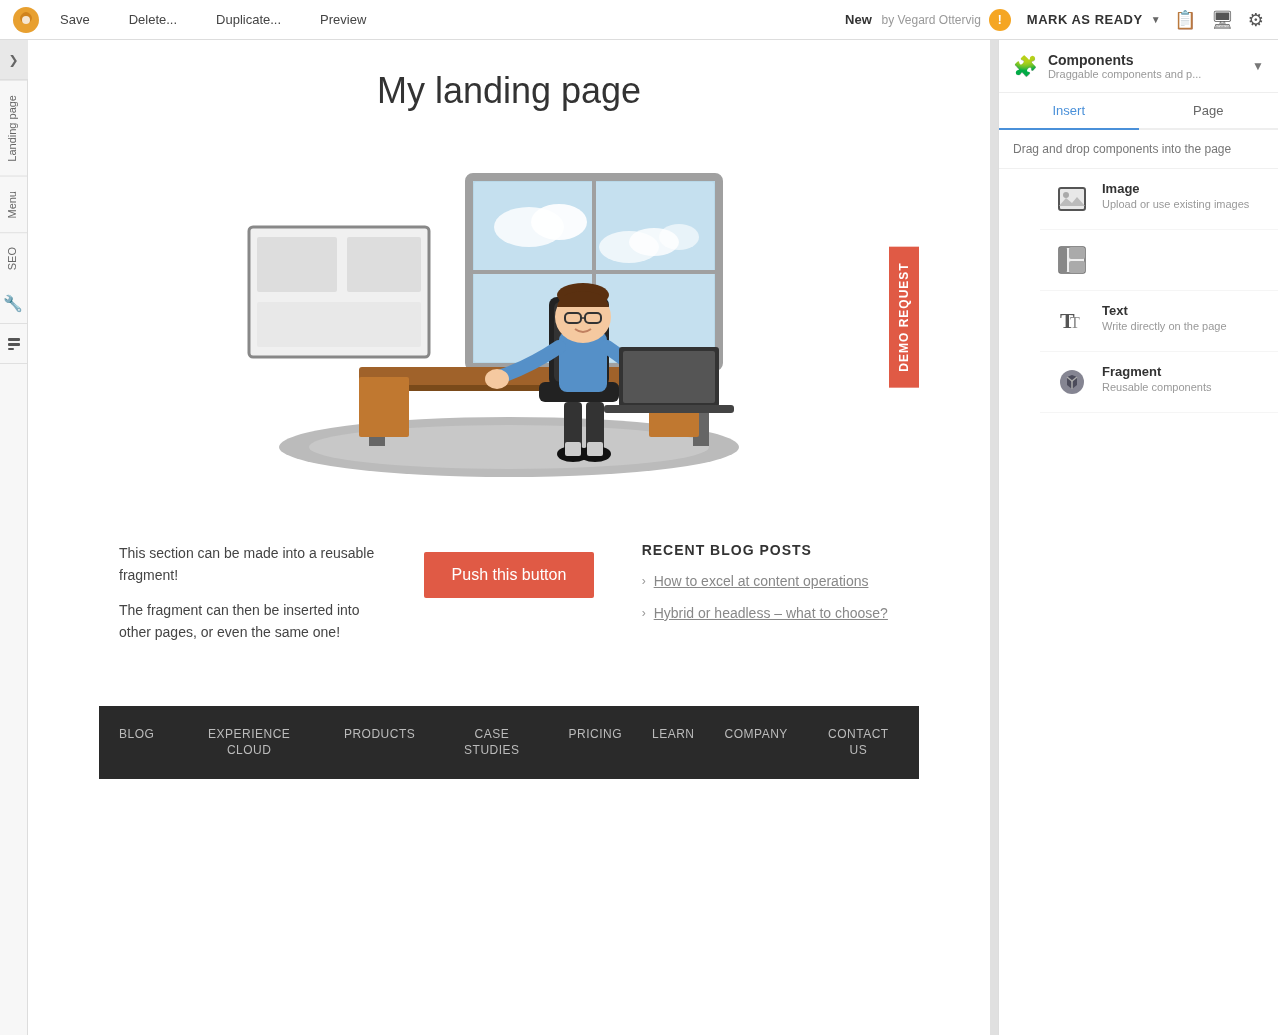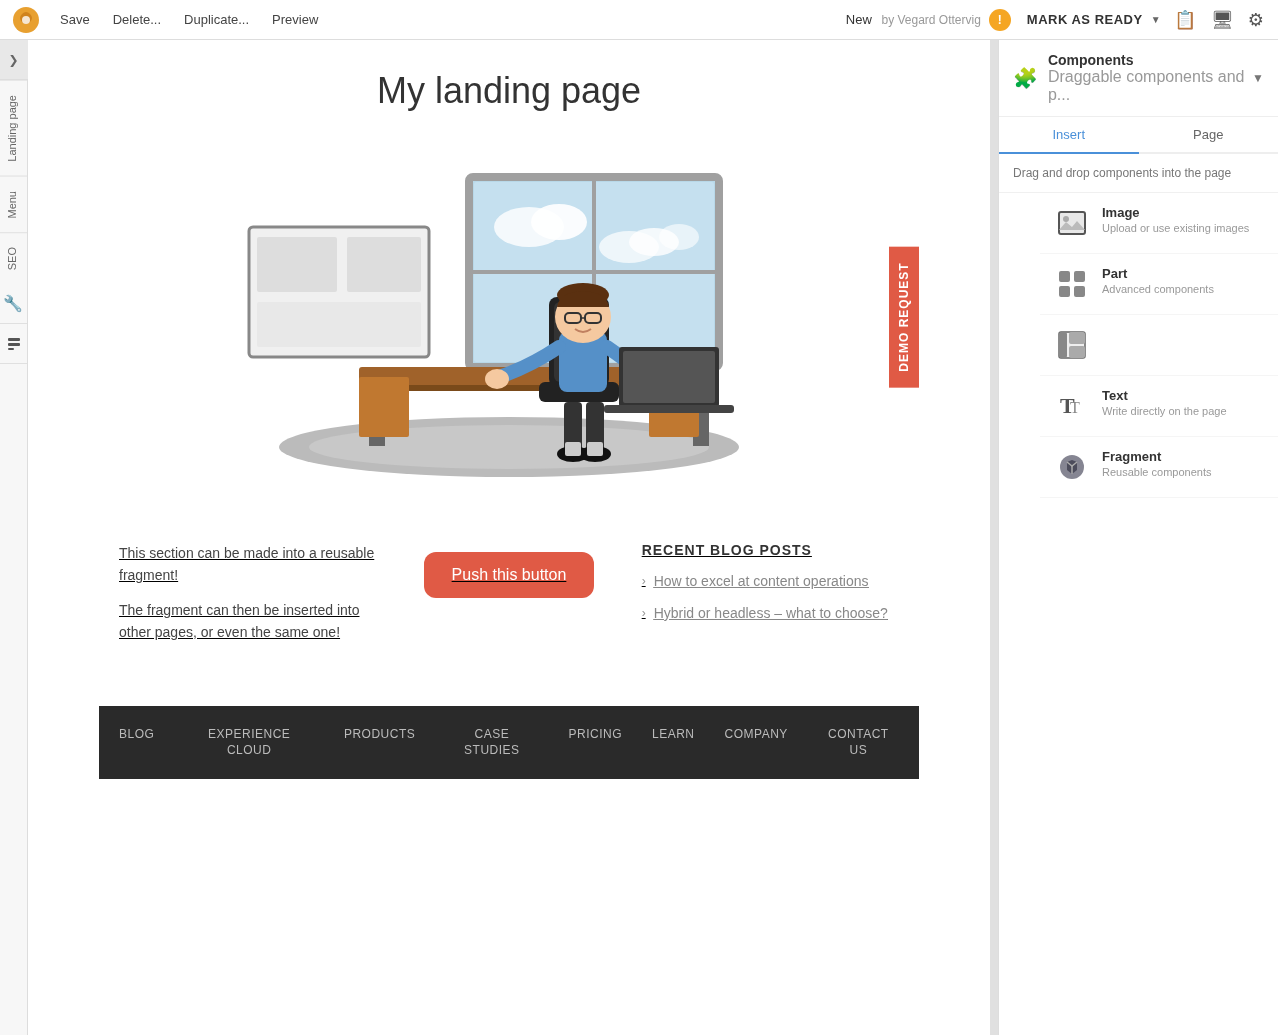--- a/index.html
+++ b/index.html
@@ -5,21 +5,21 @@
     * { box-sizing: border-box; margin: 0; padding: 0; }
     body { font-family: Arial, sans-serif; background: #f0f0f0; width: 1278px; height: 1035px; overflow: hidden; display: flex; flex-direction: column; }
 
     
     .topbar {
       display: flex; align-items: center; background: #fff;
       border-bottom: 1px solid #ddd; height: 40px; padding: 0 12px;
       flex-shrink: 0; position: relative; z-index: 10;
     }
     .topbar-logo { width: 28px; height: 28px; margin-right: 16px; flex-shrink: 0; }
-    .topbar-actions { display: flex; gap: 15px; align-items: center; }
+    .topbar-actions { display: flex; gap: 31px; align-items: center; }
     .topbar-action {
       background: none; border: none; cursor: pointer;
       font-size: 13px; color: #444; padding: 2px 4px;
     }
     .topbar-spacer { flex: 1; }
     .topbar-doc-name { font-size: 13px; color: #444; }
     .topbar-doc-name span { color: #999; }
     .topbar-warning { width: 22px; height: 22px; background: #f5a623; border-radius: 50%; display: flex; align-items: center; justify-content: center; color: #fff; font-size: 12px; font-weight: bold; margin: 0 8px; }
     .mark-ready-btn {
       background: none; border: none; cursor: pointer;
@@ -90,29 +90,29 @@
       position: absolute; right: -10px; top: 50%; transform: translateY(-50%);
       background: #e05a45; color: #fff; font-size: 12px; font-weight: bold;
       letter-spacing: 1px; writing-mode: vertical-rl; text-orientation: mixed;
       transform: translateY(-50%) rotate(180deg);
       padding: 16px 8px; cursor: pointer; border: none;
     }
 
     
     .content-section {
       display: grid; grid-template-columns: 1fr 1fr 1fr;
-      gap: 4px; padding: 30px 20px; align-items: start; text-decoration: underline;
+      gap: 4px; padding: 30px 20px; align-items: start;
     }
     .fragment-text { font-size: 14px; color: #444; line-height: 1.6; }
     .fragment-text p { margin-bottom: 12px; }
     .push-btn-wrapper { display: flex; align-items: flex-start; justify-content: center; padding-top: 10px; }
     .push-btn {
       background: #e05a45; color: #fff; border: none;
       padding: 14px 28px; font-size: 16px; font-weight: 500;
-      cursor: pointer; border-radius: 12px;
+      cursor: pointer; border-radius: 2px;
     }
     .blog-posts { font-size: 14px; }
     .blog-posts h3 {
       font-size: 14px; font-weight: bold; letter-spacing: 1px;
       color: #333; margin-bottom: 14px;
     }
     .blog-post-item {
       display: flex; align-items: flex-start; margin-bottom: 12px;
     }
     .blog-post-arrow { color: #999; margin-right: 8px; font-size: 12px; padding-top: 2px; }
@@ -134,21 +134,21 @@
       width: 280px; background: #fff; border-left: 1px solid #ddd;
       display: flex; flex-direction: column; flex-shrink: 0; overflow-y: auto;
     }
     .right-panel-header {
       display: flex; align-items: center; padding: 12px 14px;
       border-bottom: 1px solid #eee; background: #fff;
     }
     .panel-puzzle-icon { font-size: 20px; margin-right: 10px; color: #555; }
     .panel-title-group { flex: 1; }
     .panel-title { font-size: 14px; font-weight: bold; color: #333; }
-    .panel-subtitle { font-size: 16px; color: #999; }
+    .panel-subtitle { font-size: 11px; color: #999; }
     .panel-chevron { font-size: 12px; color: #777; cursor: pointer; }
 
     
     .panel-tabs {
       display: flex; border-bottom: 2px solid #eee;
     }
     .panel-tab {
       flex: 1; text-align: center; padding: 10px;
       font-size: 13px; cursor: pointer; color: #666;
       border-bottom: 2px solid transparent; margin-bottom: -2px;
@@ -192,21 +192,21 @@
     </svg>
   </div>
   <div class="topbar-actions">
     <button class="topbar-action">Save</button>
     <button class="topbar-action">Delete...</button>
     <button class="topbar-action">Duplicate...</button>
     <button class="topbar-action">Preview</button>
   </div>
   <div class="topbar-spacer"></div>
   <span class="topbar-doc-name">
-    <span style="color:#333;font-weight:400;">New</span>
+    <span style="color:#333;font-weight:700;">New</span>
     <span style="margin-left:6px;color:#999;font-size:12px;">by Vegard Ottervig</span>
   </span>
   <div class="topbar-warning">!</div>
   <button class="mark-ready-btn">MARK AS READY</button>
   <span class="topbar-dropdown-arrow">▼</span>
   <div class="topbar-icons">
     <button class="topbar-icon-btn" title="clipboard">📋</button>
     <button class="topbar-icon-btn" title="monitor">🖥</button>
     <button class="topbar-icon-btn" title="settings">⚙</button>
   </div>
@@ -382,34 +382,20 @@
             <circle cx="9" cy="11" r="3" fill="#aaa"></circle>
             <path d="M2 22 L9 14 L15 19 L20 13 L28 22Z" fill="#bbb"></path>
           </svg>
         </div>
         <div class="component-text-group">
           <div class="component-name">Image</div>
           <div class="component-desc">Upload or use existing images</div>
         </div>
       </div>
 
-      <div class="component-item">
-        <div class="component-icon">
-          <svg width="30" height="30" viewBox="0 0 30 30" fill="none">
-            <rect x="2" y="2" width="11" height="11" rx="2" fill="#888"></rect>
-            <rect x="17" y="2" width="11" height="11" rx="2" fill="#888"></rect>
-            <rect x="2" y="17" width="11" height="11" rx="2" fill="#888"></rect>
-            <rect x="17" y="17" width="11" height="11" rx="2" fill="#888"></rect>
-          </svg>
-        </div>
-        <div class="component-text-group">
-          <div class="component-name">Part</div>
-          <div class="component-desc">Advanced components</div>
-        </div>
-      </div>
 
       <div class="component-item">
         <div class="component-icon">
           <svg width="30" height="30" viewBox="0 0 30 30" fill="none">
             <rect x="2" y="2" width="26" height="26" rx="2" stroke="#666" stroke-width="1.5" fill="#eee"></rect>
             <rect x="2" y="2" width="8" height="26" rx="2" fill="#888"></rect>
             <rect x="12" y="2" width="16" height="12" rx="2" fill="#aaa"></rect>
             <rect x="12" y="16" width="16" height="12" rx="2" fill="#aaa"></rect>
           </svg>
         </div>

